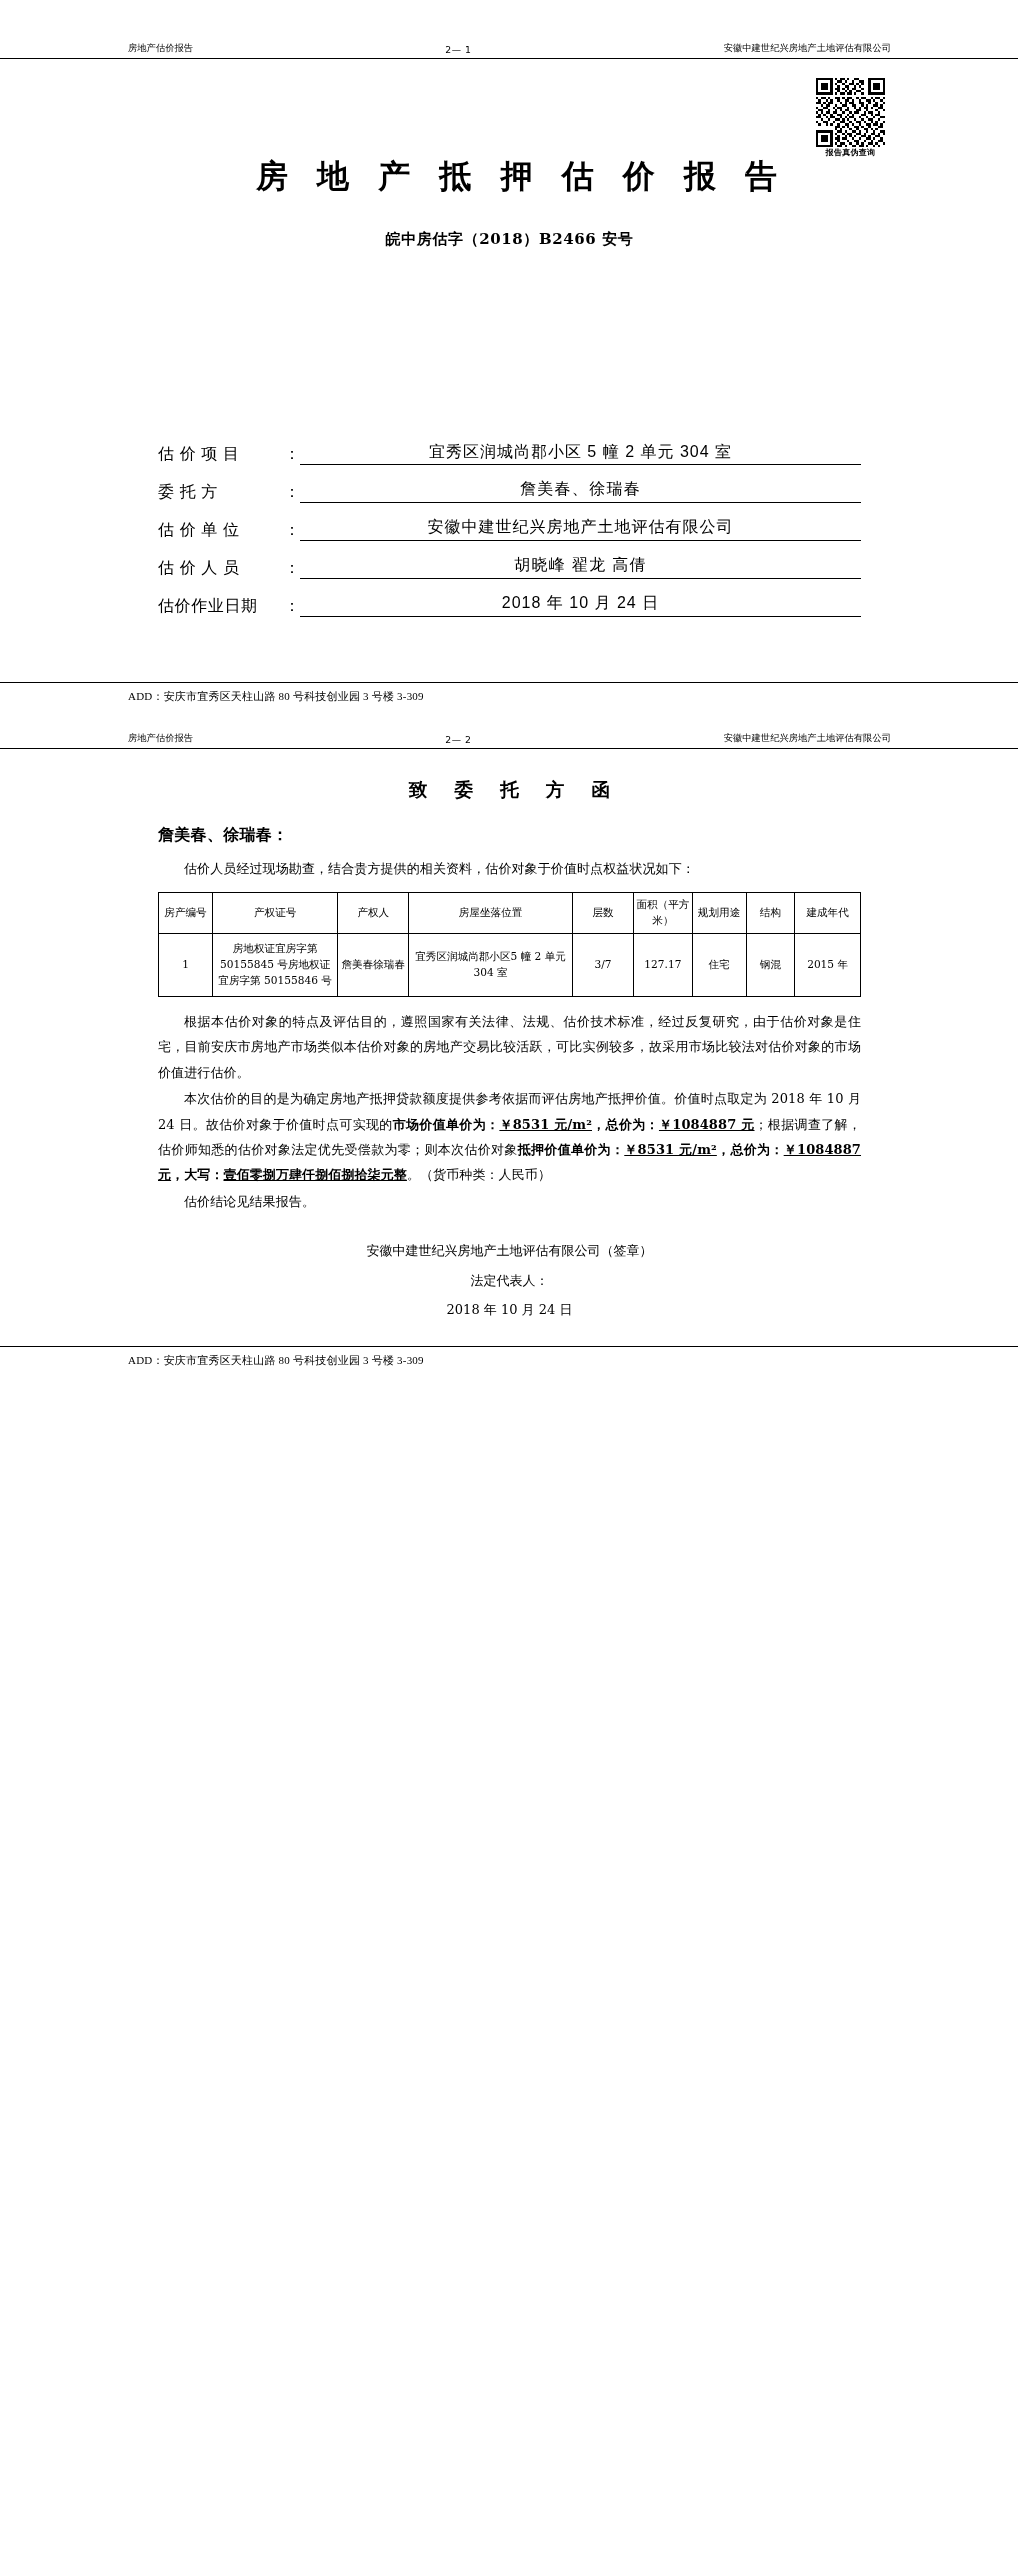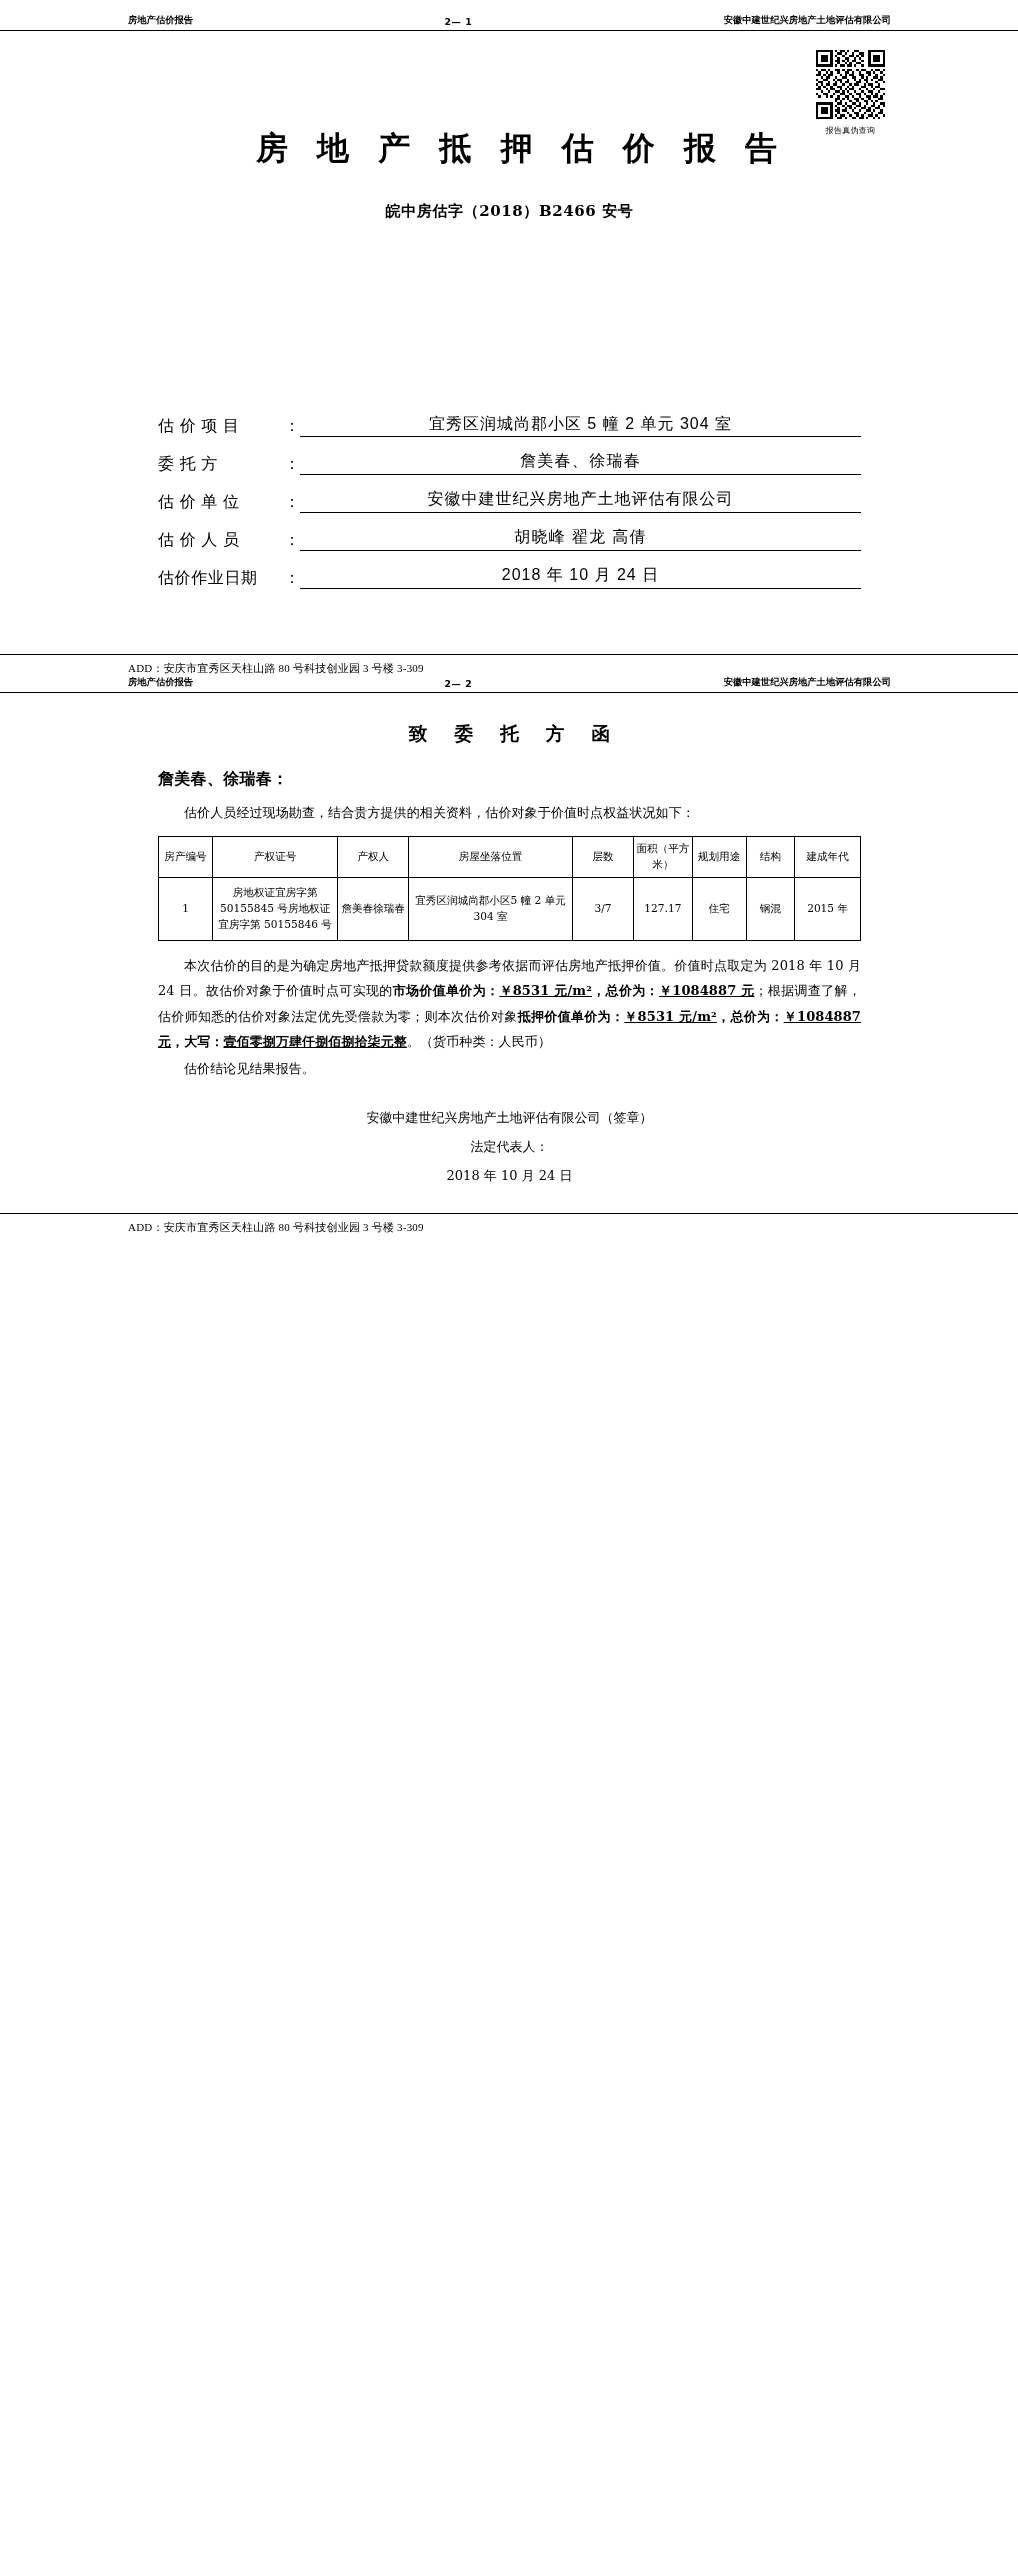--- a/index.html
+++ b/index.html
@@ -21,24 +21,25 @@
     box-sizing: border-box;
   }
 
   
   .running-head {
     display: flex;
     align-items: flex-end;
     justify-content: space-between;
     font-family: "DejaVu Sans", "Liberation Sans", sans-serif;
     font-size: 9.3px;
-    font-weight: bold;
+    font-weight: normal;
     padding: 0 128px 2.6px 128px;
     border-bottom: 1px solid #000;
     box-sizing: border-box;
+    margin-top: 28px;
   }
   .running-head .rh-left { white-space: nowrap; }
   .running-head .rh-mid  { white-space: nowrap; letter-spacing: 0.6px; }
   .running-head .rh-right{ white-space: nowrap; }
   .head-top { padding-top: 14px; }
 
   
   .add-line {
     font-family: "Liberation Serif", serif;
     font-size: 11px;
@@ -56,24 +57,24 @@
     top: 50px;
     width: 69px;
     text-align: center;
   }
   .qr {
     width: 69px;
     height: 69px;
     display: block;
   }
   .qr-caption {
-    margin-top: 6px;
+    margin-top: 0;
     font-family: "DejaVu Sans", "Liberation Sans", sans-serif;
     font-size: 8px;
-    font-weight: normal;
+    font-weight: bold;
     letter-spacing: 0.3px;
     white-space: nowrap;
   }
 
   .cover-title {
     text-align: center;
     font-family: "DejaVu Serif", "Liberation Serif", serif;
     font-weight: bold;
     font-size: 32px;
     letter-spacing: 9px;
@@ -517,20 +518,21 @@
         <td class="tall">3/7</td>
         <td class="tall">127.17</td>
         <td class="tall">住宅</td>
         <td class="tall">钢混</td>
         <td class="tall">2015 年</td>
       </tr>
     </tbody>
   </table>
 
   <div class="body-wrap">
+    <p class="para">根据本估价对象的特点及评估目的，遵照国家有关法律、法规、估价技术标准，经过反复研究，由于估价对象是住宅，目前安庆市房地产市场类似本估价对象的房地产交易比较活跃，可比实例较多，故采用市场比较法对估价对象的市场价值进行估价。</p>
 
     <p class="para"><span>本次估价的目的是为确定房地产抵押贷款额度提供参考依据而评估房地产抵押价值。价值时点取定为 2018 年 10 月 24 日。故估价对象于价值时点可实现的</span><span class="b">市场价值</span><span class="b">单价为：</span><span class="u-bold">￥8531 元/m²</span><span class="b">，总价为：</span><span class="u-bold">￥1084887 元</span><span>；根据调查了解，估价师知悉的估价对象法定优先受偿款为零；则本次估价对象</span><span class="b">抵押价值</span><span class="b">单价为：</span><span class="u-bold">￥8531 元/m²</span><span class="b">，总价为：</span><span class="b"></span><span class="u-bold">￥1084887 元</span><span class="b">，大写：</span><span class="u-bold">壹佰零捌万肆仟捌佰捌拾柒元整</span><span>。（货币种类：人民币）</span></p>
 
     <p class="para">估价结论见结果报告。</p>
   </div>
 
   <div class="sig">
     <div class="line1">安徽中建世纪兴房地产土地评估有限公司（签章）</div>
     <div class="line2">法定代表人：</div>
     <div class="line3">2018 年 10 月 24 日</div>

